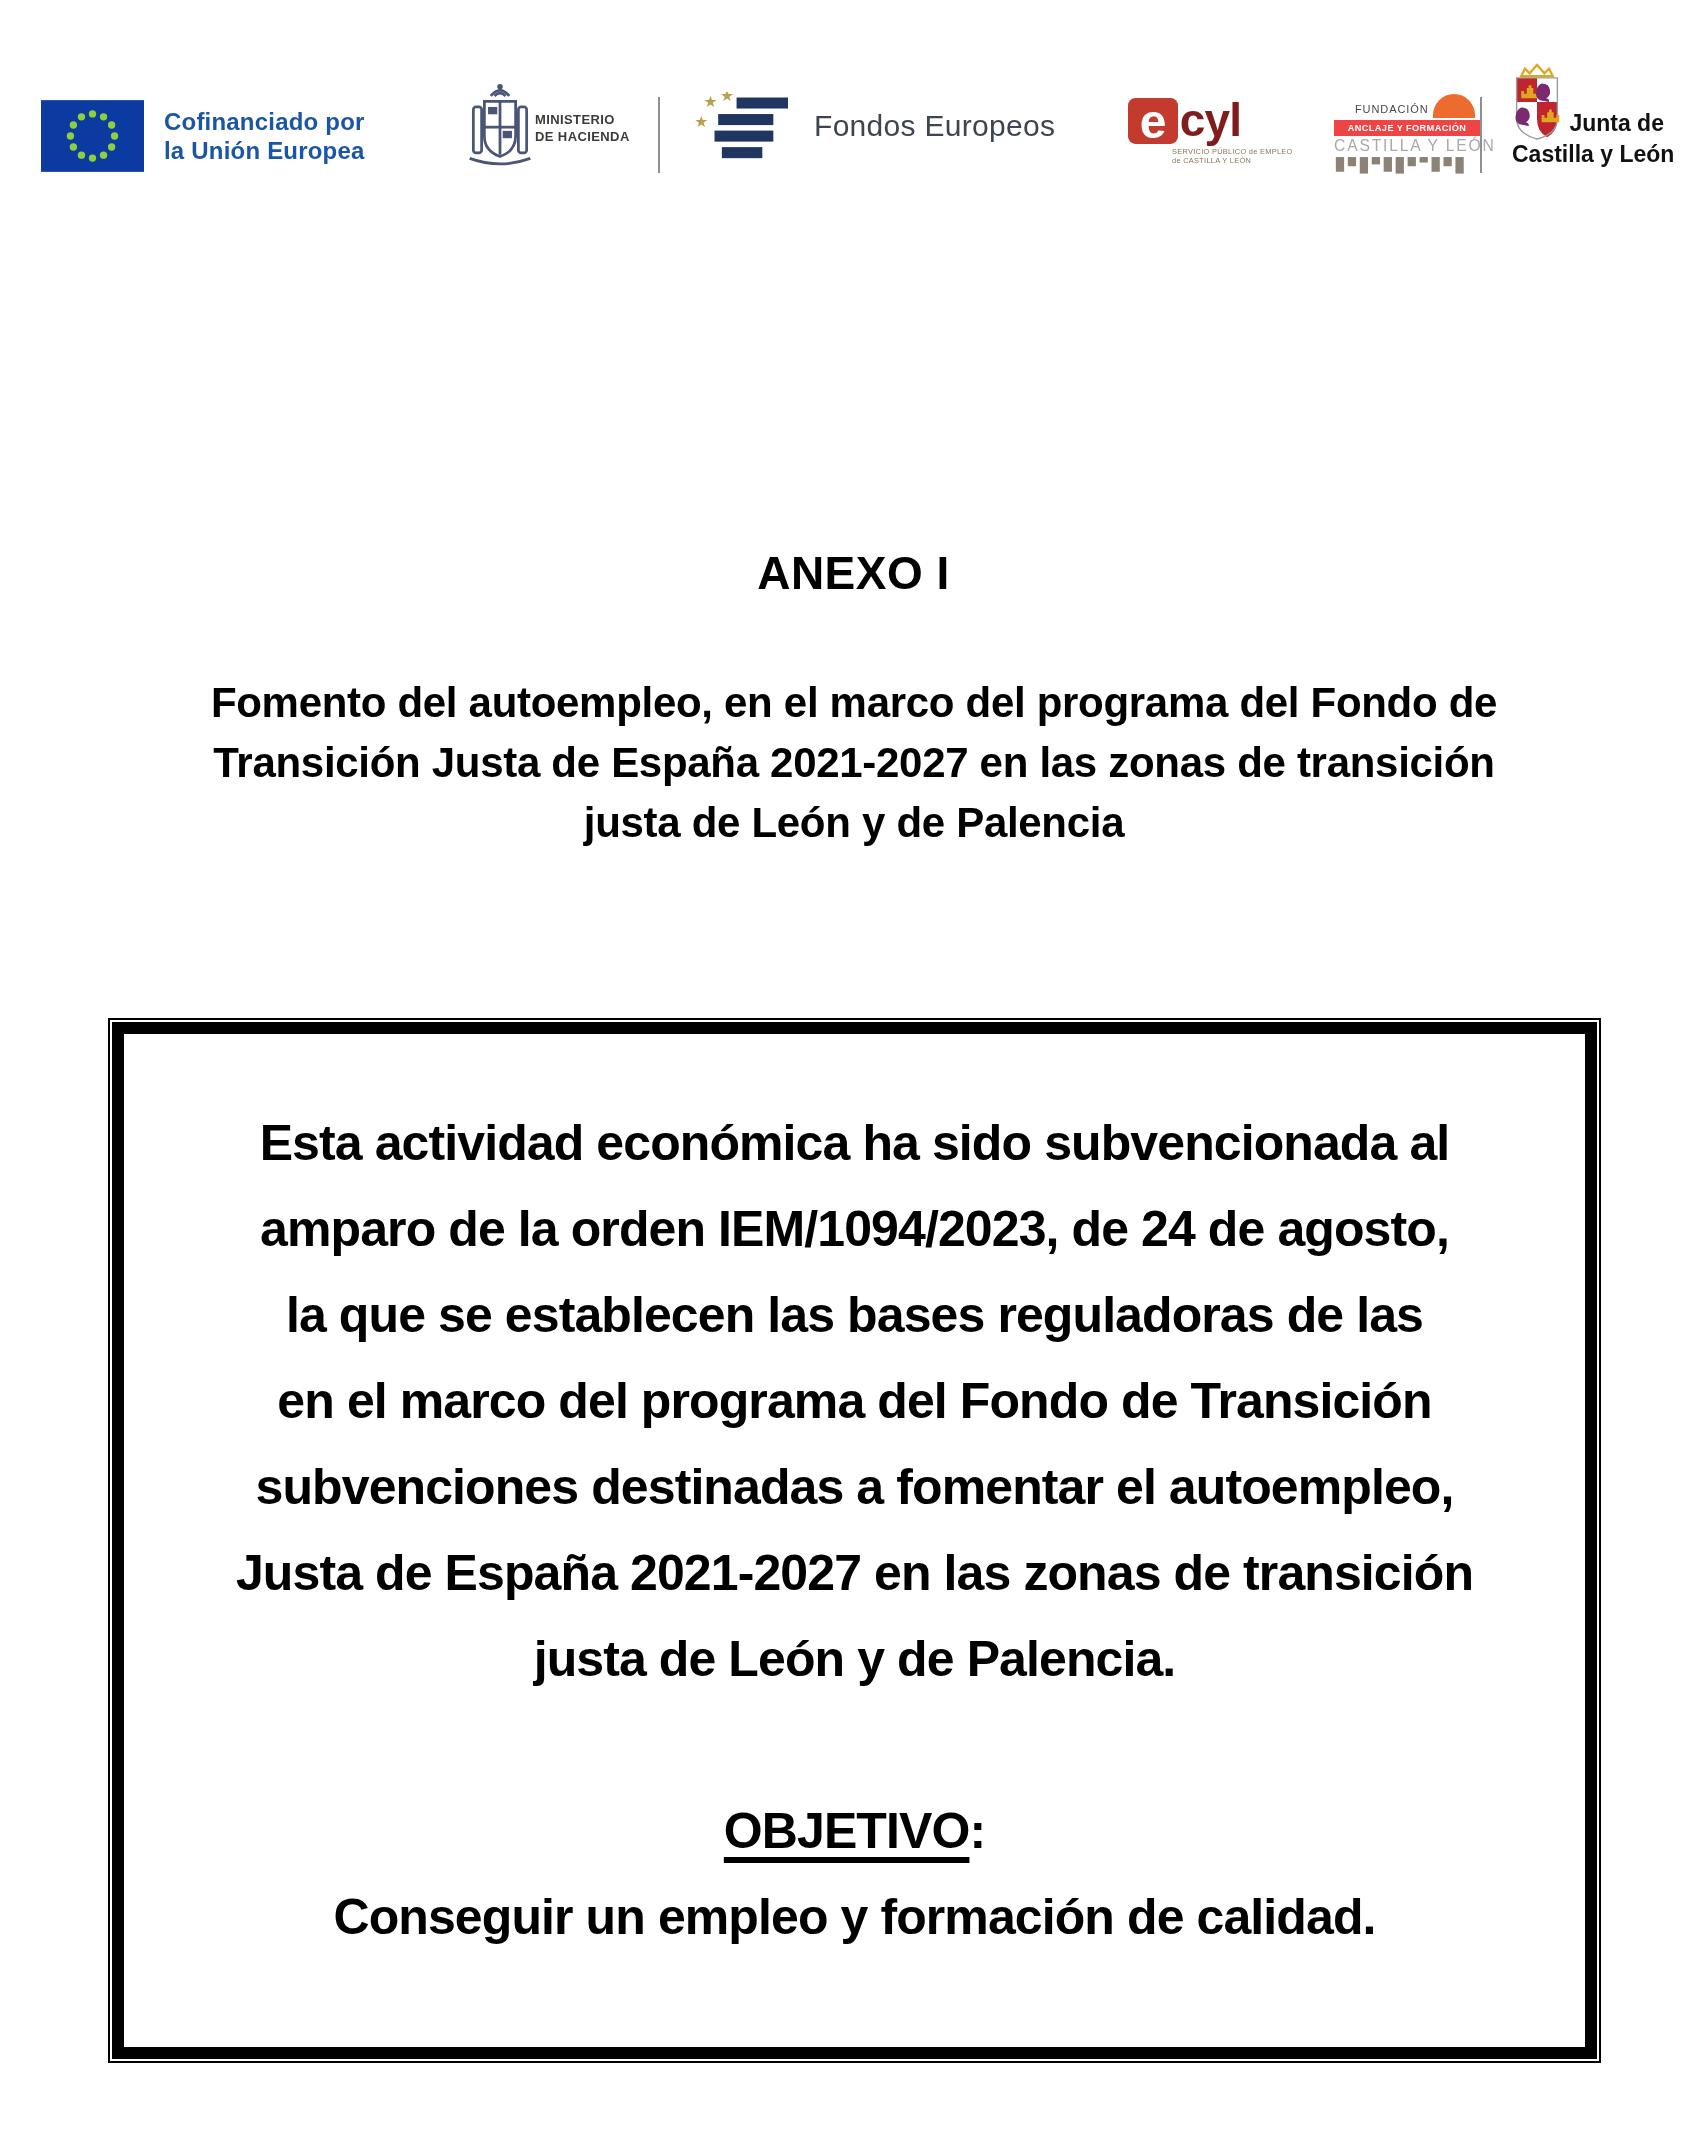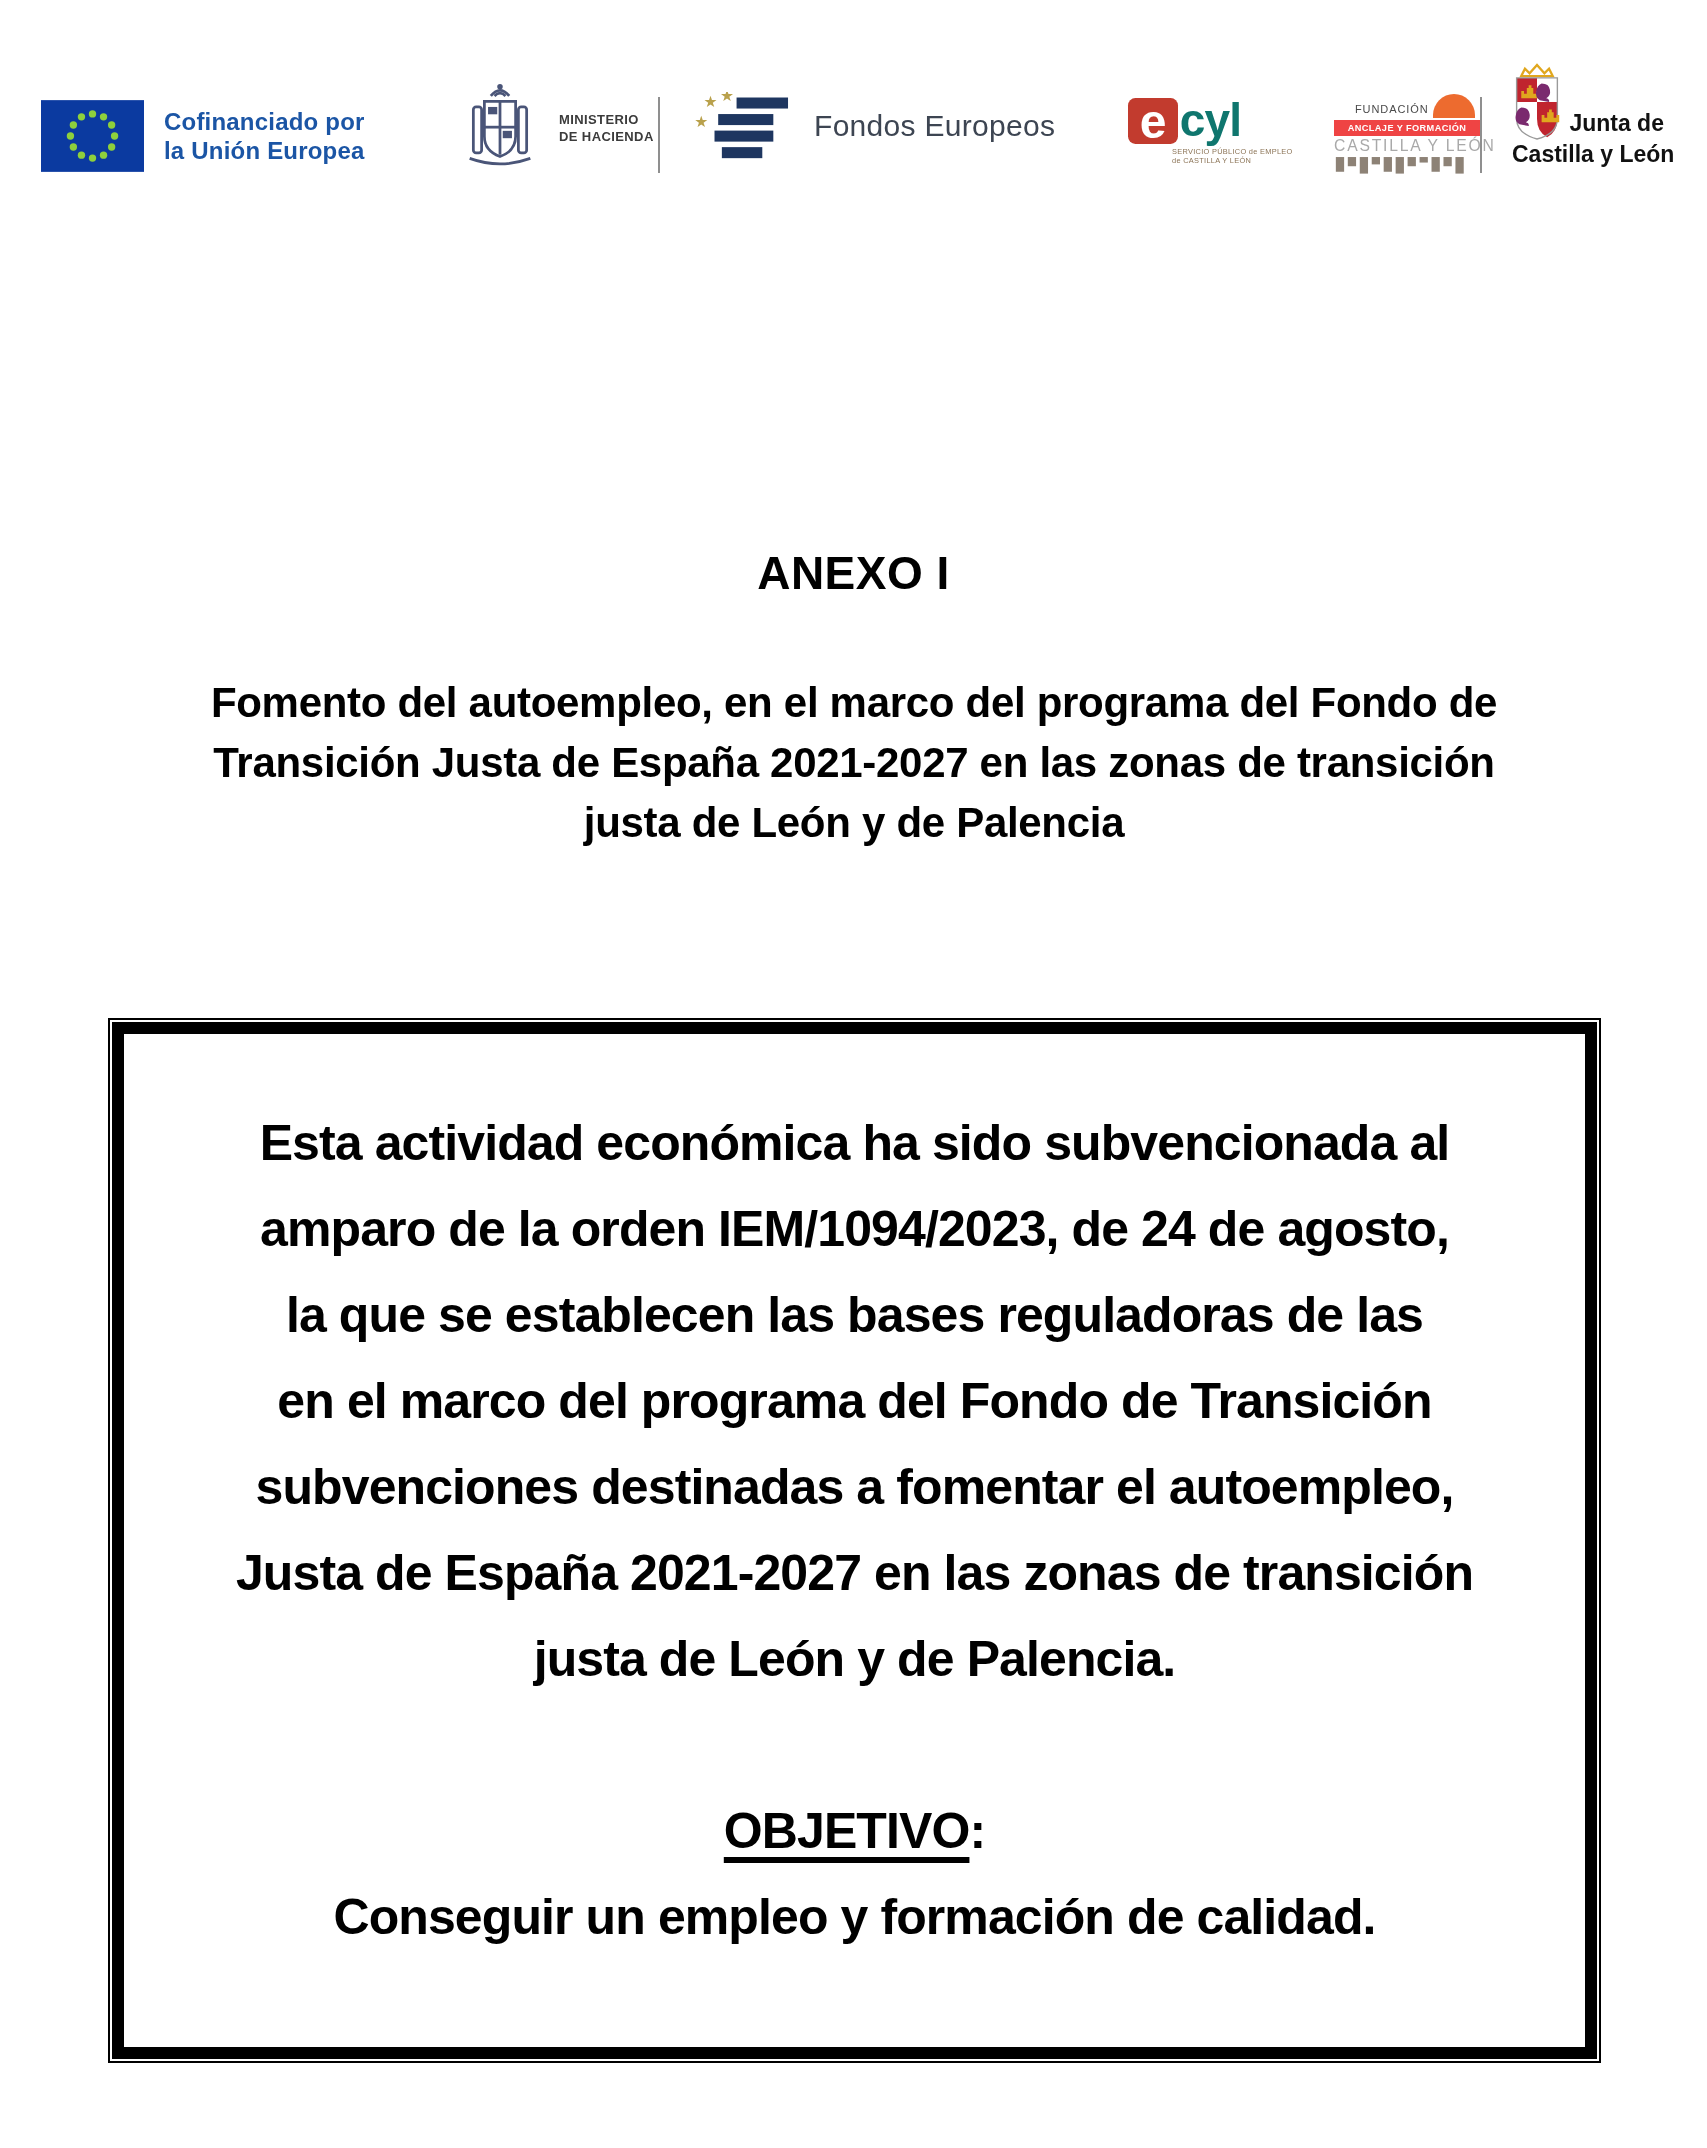--- a/index.html
+++ b/index.html
@@ -12,38 +12,38 @@
     color:#000;
     overflow:hidden;
   }
 
   
   #header { position:absolute; left:0; top:0; width:1707px; height:231px; }
 
   .eu-block { position:absolute; left:41px; top:100px; display:flex; align-items:center; gap:20px; }
   .eu-text { font-size:24px; font-weight:bold; color:#1b55a5; line-height:29px; letter-spacing:0.2px; }
 
-  .ministerio-block { position:absolute; left:466px; top:81px; display:flex; align-items:center; gap:25px; }
+  .ministerio-block { position:absolute; left:466px; top:81px; display:flex; align-items:center; gap:1px; }
   .ministerio-text { font-size:13px; font-weight:bold; color:#3b3b3b; line-height:16.6px; letter-spacing:0.4px; }
 
   .vdivider { position:absolute; width:1.8px; height:76px; background:#8f8f8f; top:97px; }
   #divider-1 { left:658px; }
   #divider-2 { left:1480px; }
 
   .fondos-block { position:absolute; left:694px; top:92px; display:flex; align-items:center; gap:22px; }
   .fondos-text { font-size:30px; color:#3d4552; letter-spacing:0.3px;text-align:right; }
 
   .ecyl-block { position:absolute; left:1128px; top:98px; width:166px; }
   .ecyl-row { display:flex; align-items:flex-start; }
   .ecyl-square {
     width:50px; height:46px; background:#c23b2e; border-radius:7.4px;
     color:#fff; font-size:48px; font-weight:bold; line-height:41px;
     display:flex; align-items:center; justify-content:center;
   }
-  .ecyl-cyl { font-size:46px; font-weight:bold; color:#0f766e; line-height:44px; letter-spacing:-0.9px; margin-left:1.8px; }
+  .ecyl-cyl { font-size:46px; font-weight:bold; color:#7f1d1d; line-height:44px; letter-spacing:-0.9px; margin-left:1.8px; }
   .ecyl-sub { margin-left:44px; margin-top:2.8px; font-size:7.4px; color:#8b7355; line-height:9.2px; letter-spacing:0.3px; white-space:nowrap; }
 
   .fundacion-block { position:absolute; left:1334px; top:92px; width:146px; }
   .fundacion-top { position:relative; height:28px; }
   .fundacion-name { position:absolute; left:0; top:11px; font-size:11px; color:#4a4a4a; letter-spacing:0.9px;margin-left:21px; }
   .fundacion-sun { position:absolute; right:5.5px; top:1.8px; width:42px; height:24px; background:#ed6b2f; border-radius:42px 42px 0 0; }
   .fundacion-bar {
     height:15.7px; background:#ef4444; color:#fff; font-size:9.2px; font-weight:bold;
     letter-spacing:0.4px; display:flex; align-items:center; justify-content:center; white-space:nowrap;
   }

